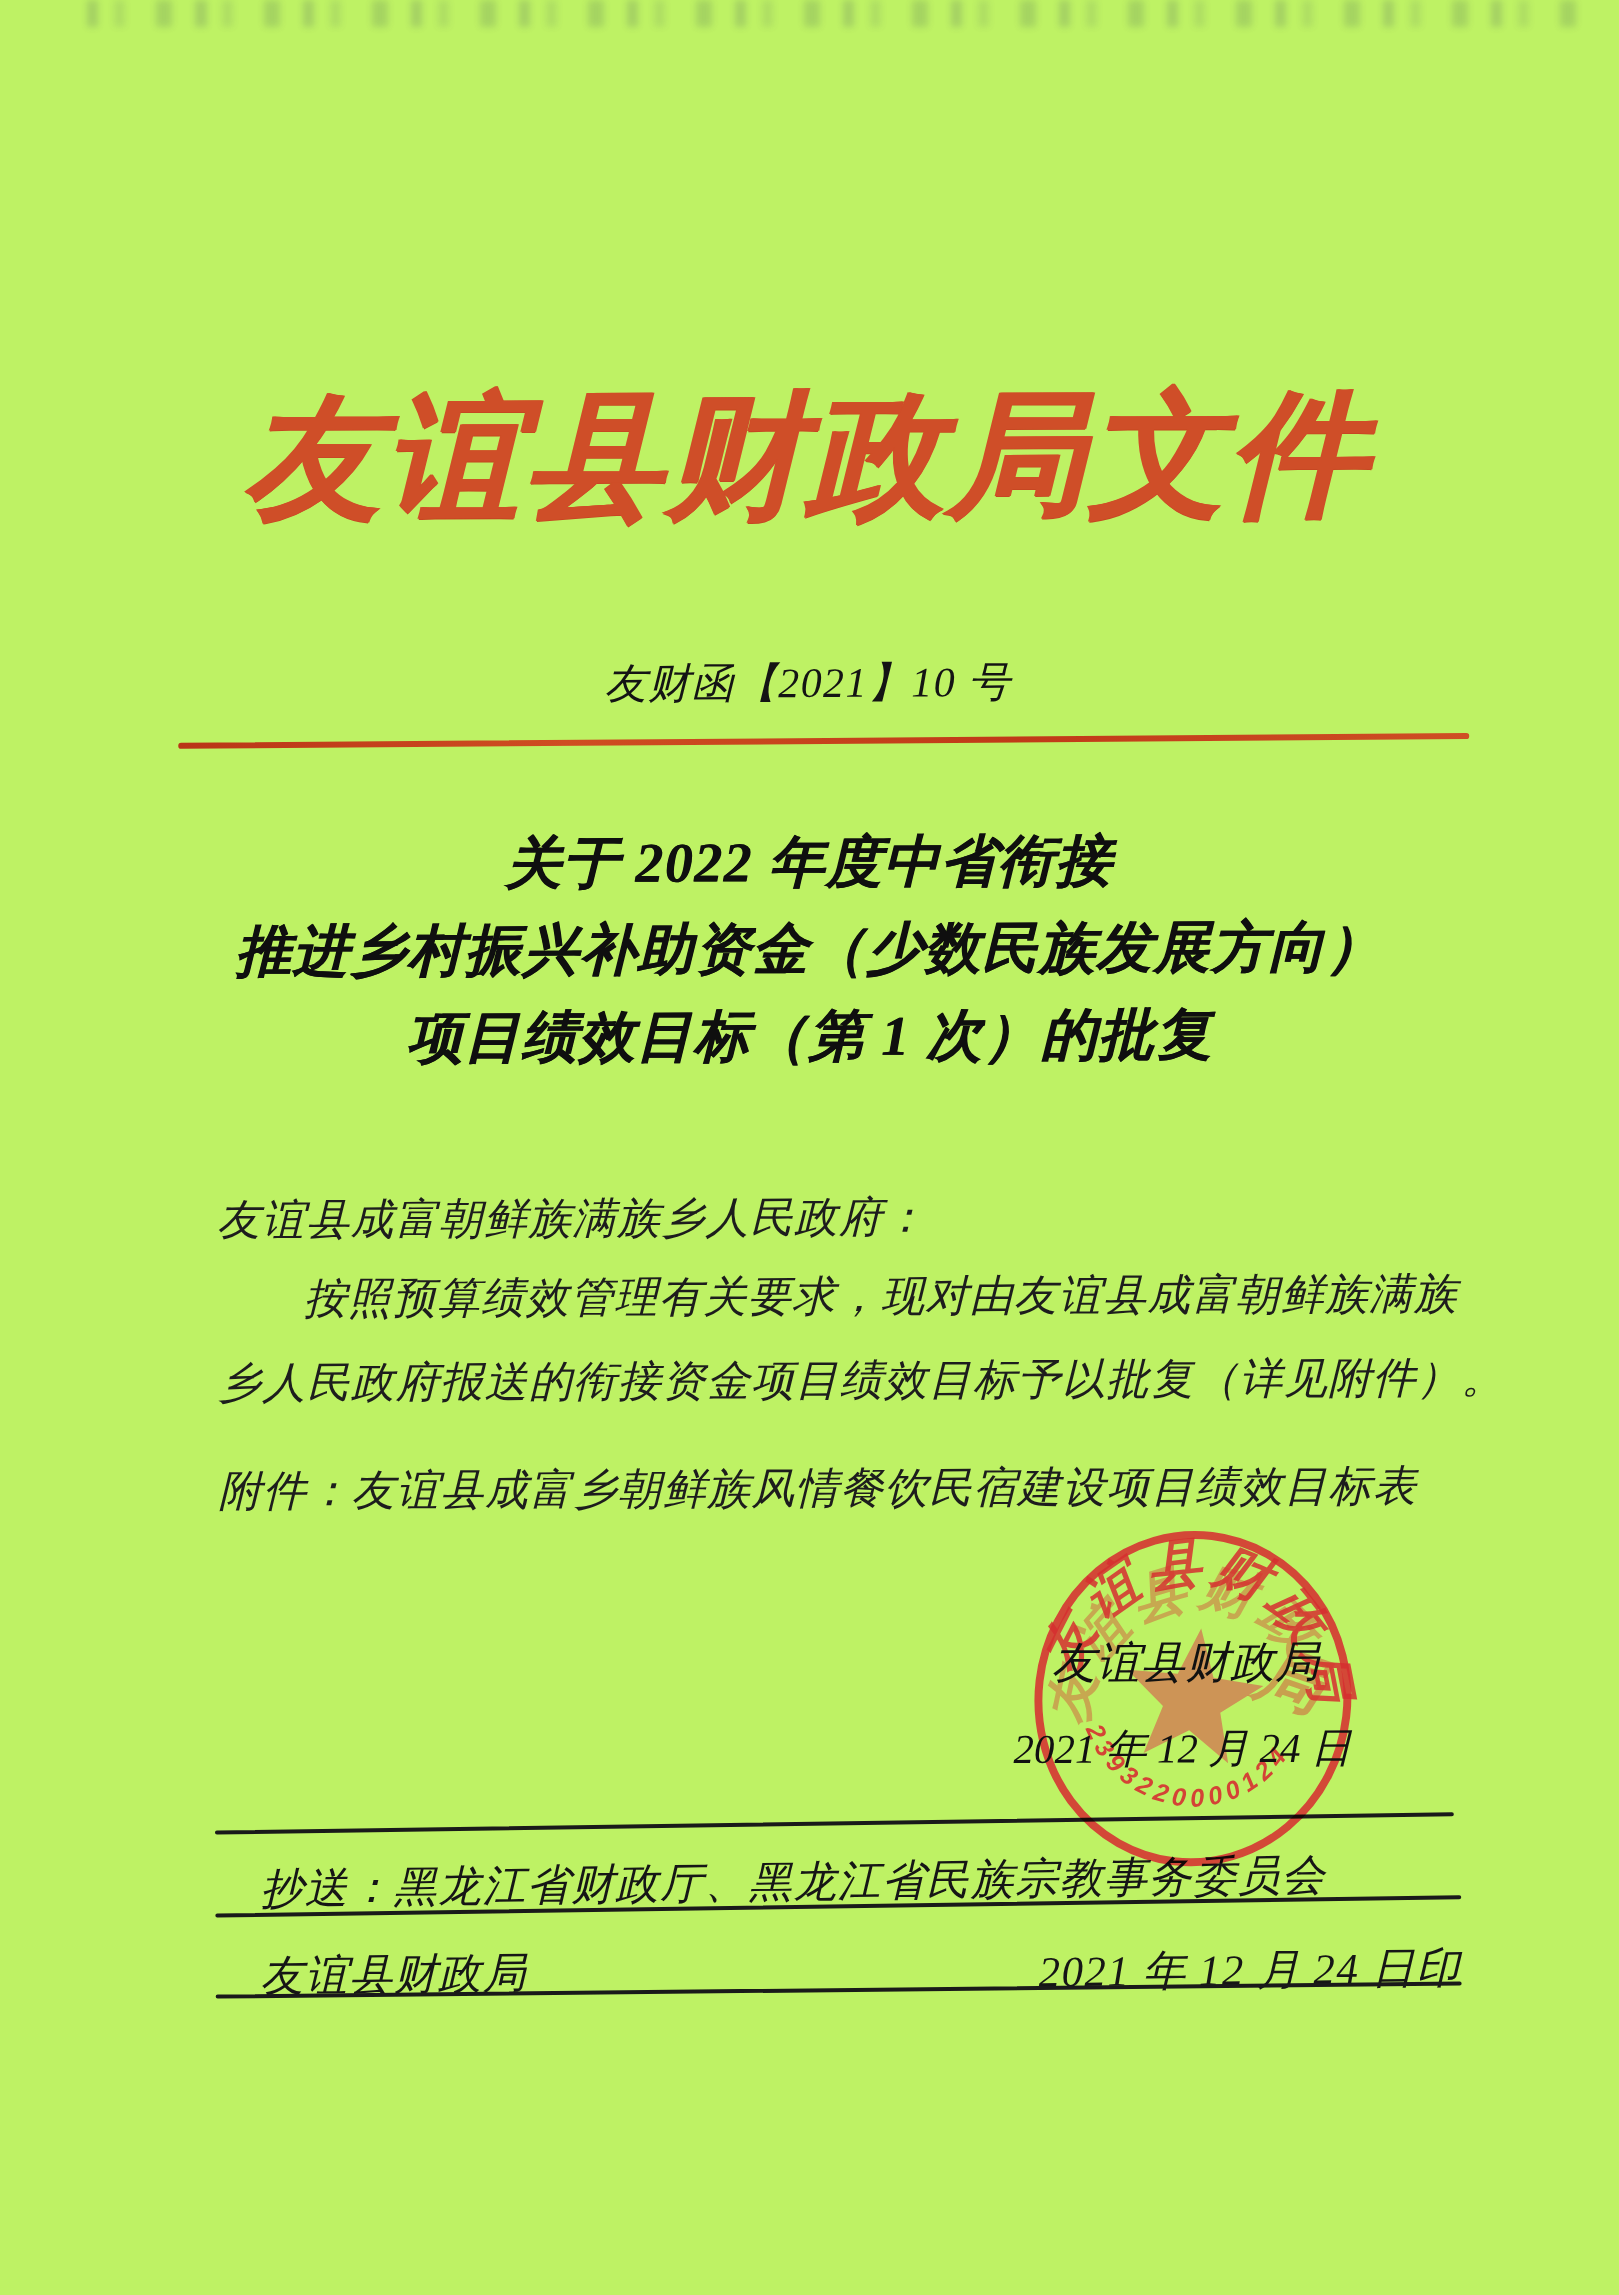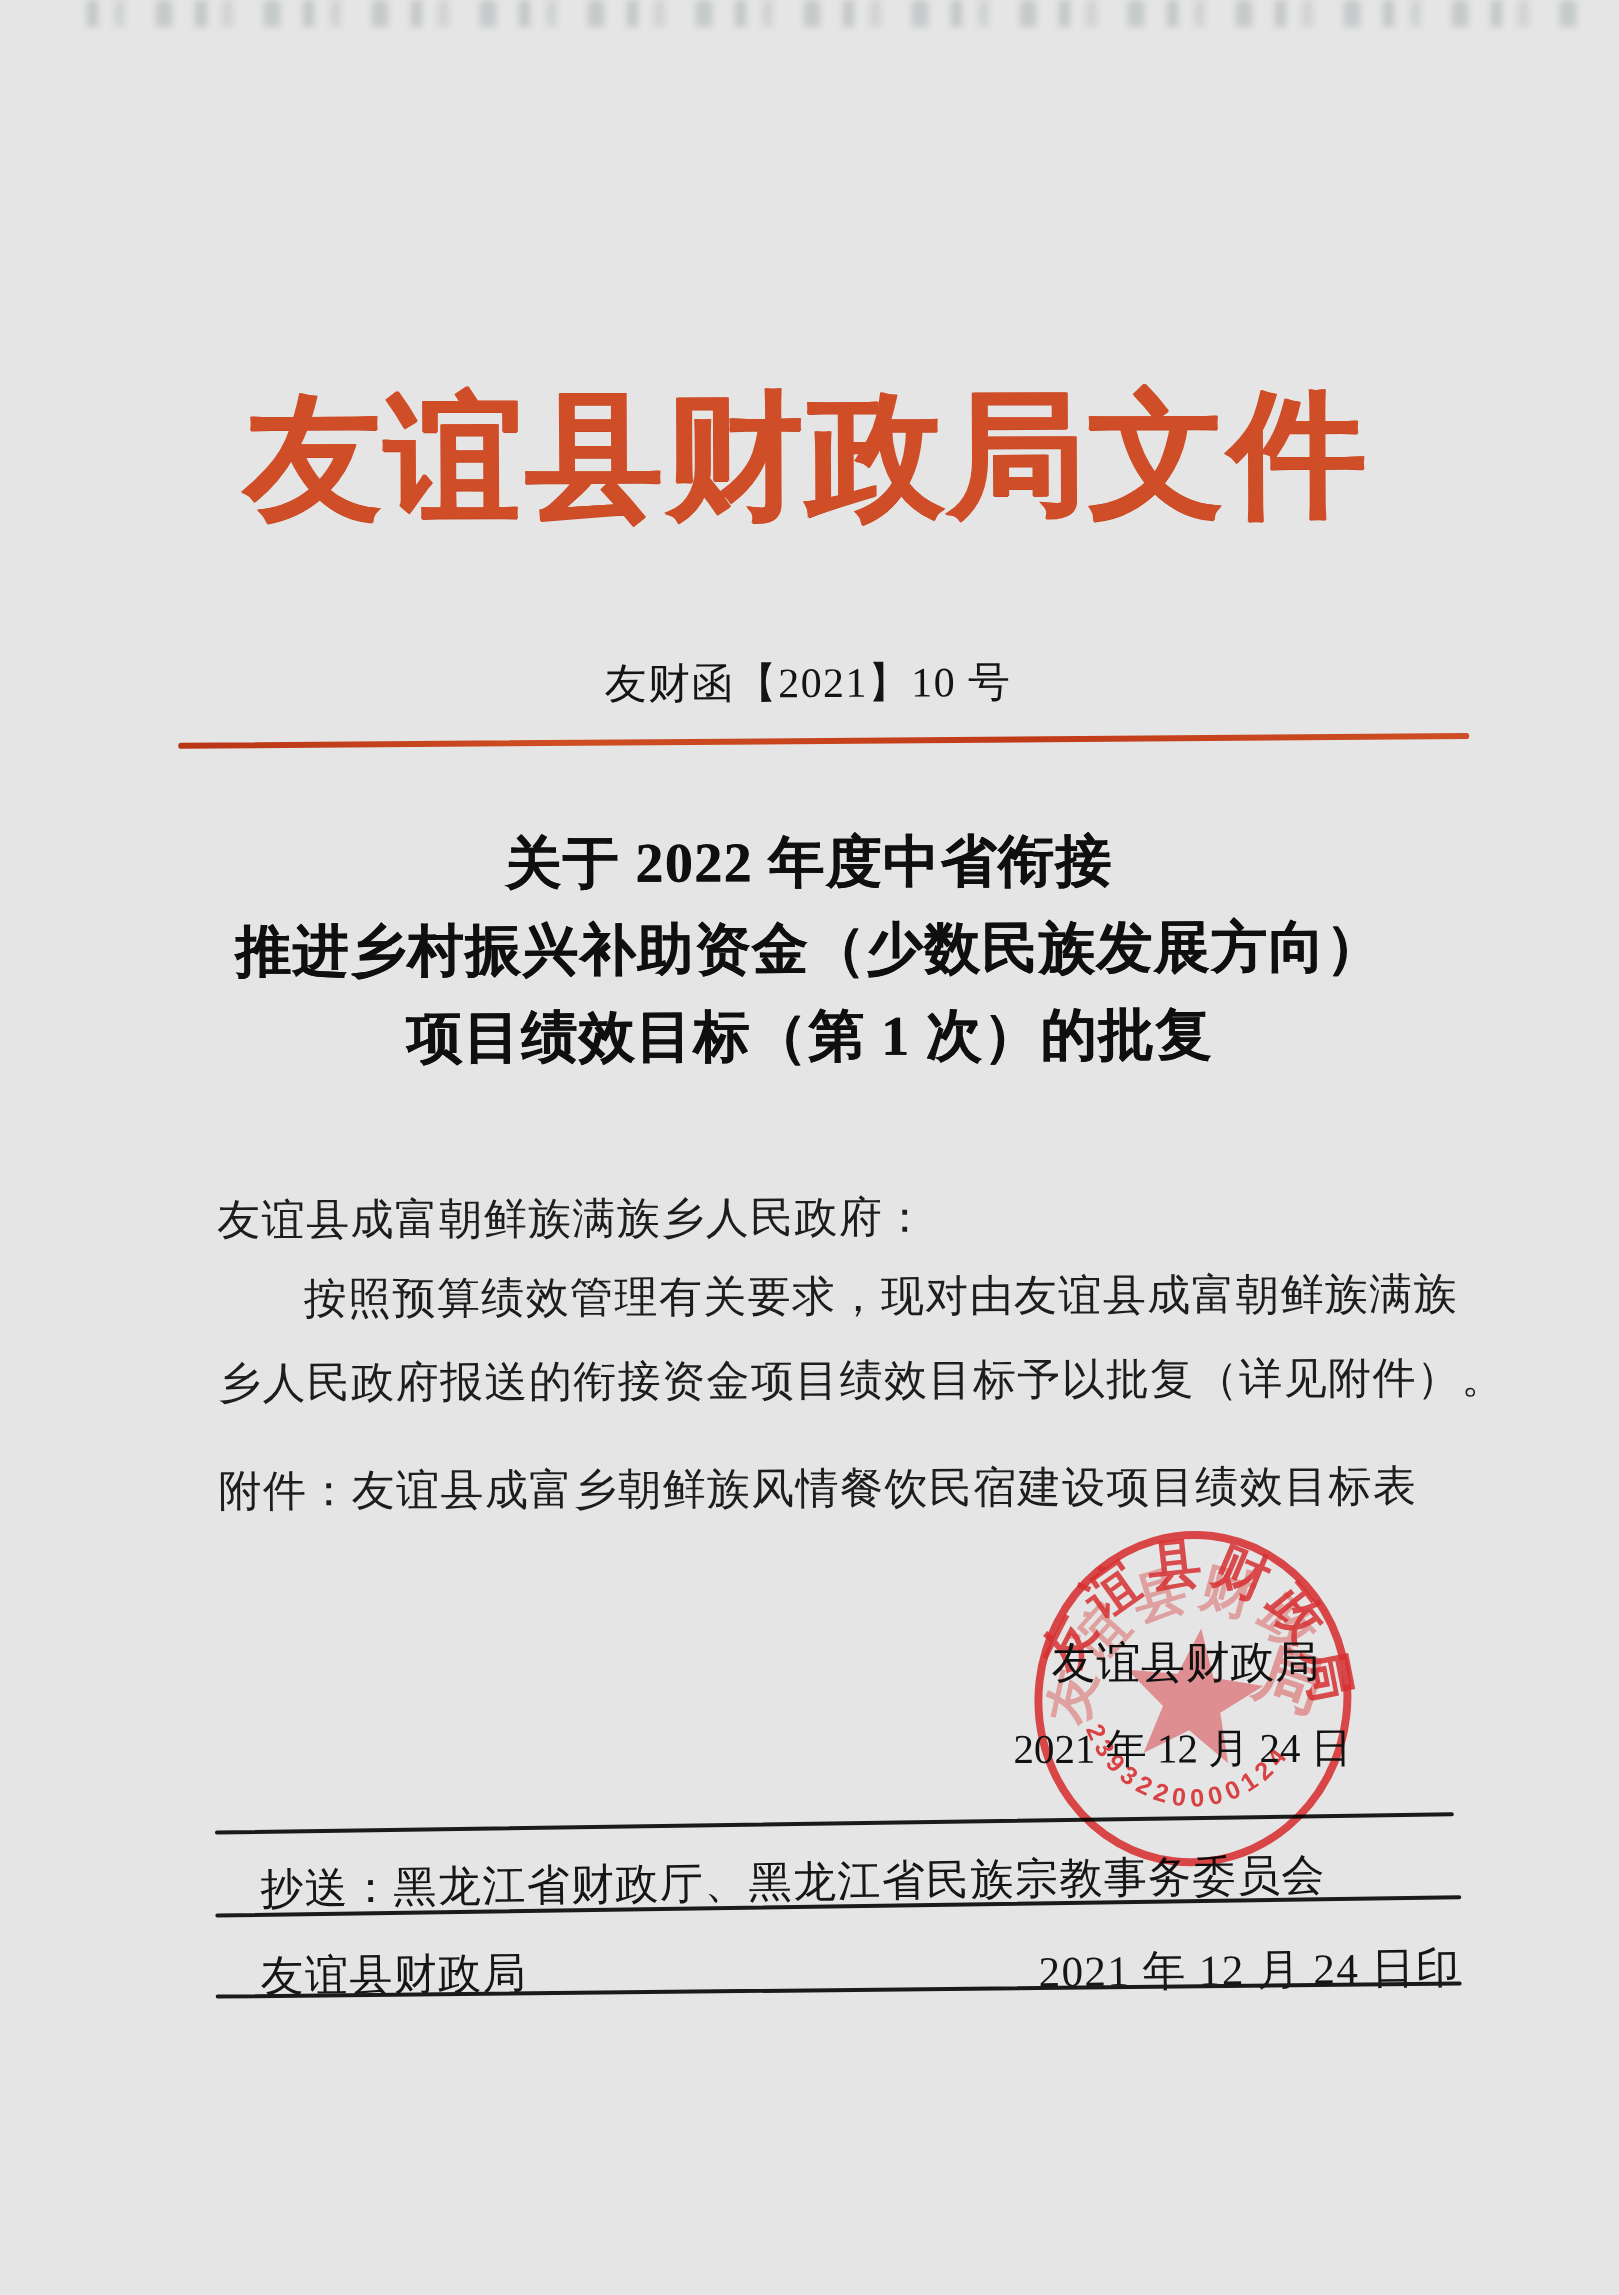--- a/index.html
+++ b/index.html
@@ -1,20 +1,20 @@
 <!DOCTYPE html>
 <html style="font-size:11.5px"><head>
 <meta charset="utf-8">
 <style>
   * { margin: 0; padding: 0; box-sizing: border-box; }
   html, body { background: #ffffff; }
   body { width: 1620px; height: 2295px; position: relative; overflow: hidden;
          font-family: "Liberation Serif", "DejaVu Serif", serif; color: #1d1d1d; }
 
-  .page { position: absolute; inset: 0; background: #e5e5e5; }
+  .page { position: absolute; inset: 0; background: #bef264; font-style: italic; }
 
   
   .top-smudge {
     position: absolute; top: 0; left: 87px; right: 29px; height: 27.4px;
     background: repeating-linear-gradient(90deg,
       rgba(75,95,95,0.30) 0 11.5px, rgba(255,255,255,0) 11.5px 27.4px,
       rgba(75,95,95,0.18) 27.4px 38px, rgba(255,255,255,0) 38px 69px,
       rgba(60,85,85,0.26) 69px 85px, rgba(255,255,255,0) 85px 108px);
     filter: blur(3.6px); opacity: 0.75;
   }

